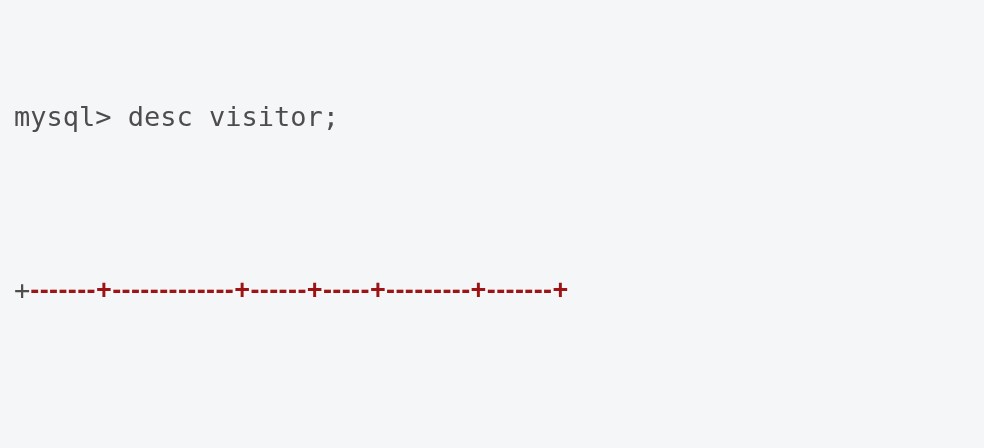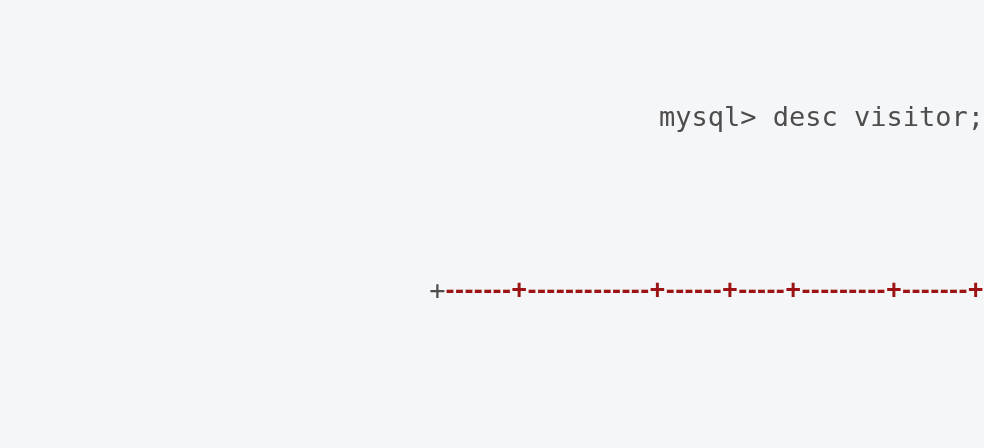--- a/index.html
+++ b/index.html
@@ -11,21 +11,21 @@
   .code-block{
     box-sizing:border-box;
     width:984px;height:448px;
     padding:8px 0 0 14px;
     font-family:"DejaVu Sans Mono",monospace;
     font-size:27px;
     line-height:43.4px;
     color:var(--fg,#4d4d4d);
     white-space:pre;
   }
-  .line{height:43.4px;text-align:right;}
+  .line{height:43.4px;}
   .dashes{
     font-family:"Liberation Sans",sans-serif;
     font-weight:700;
     color:var(--red,#9c1414);
     letter-spacing:0.4px;
   }
 </style>
 </head>
 <body>
 

